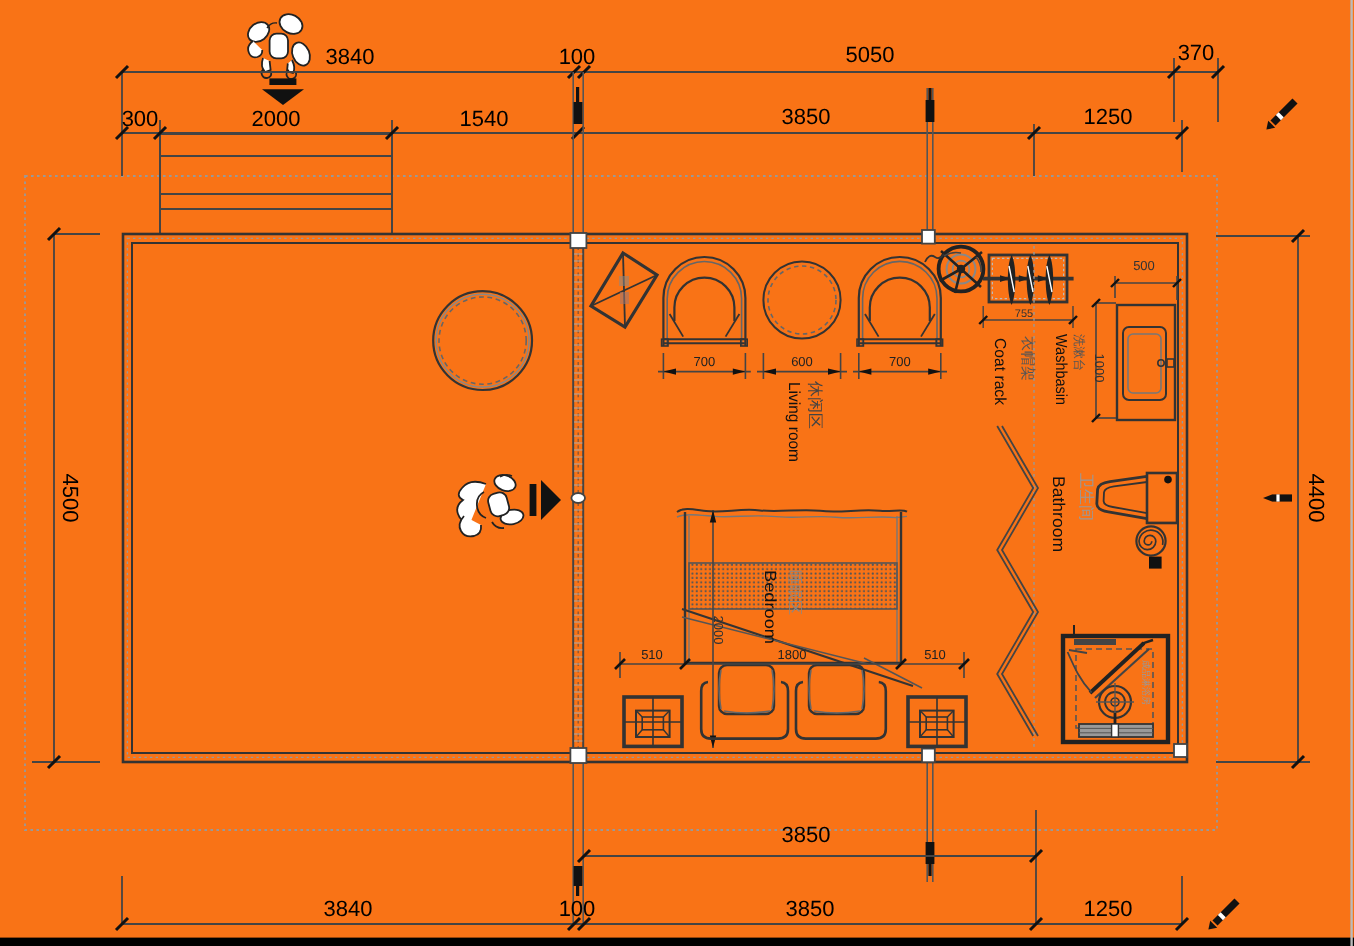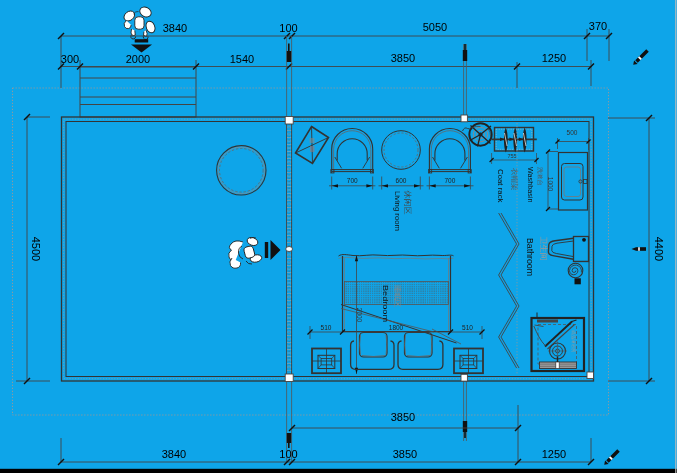--- a/index.html
+++ b/index.html
@@ -1,16 +1,16 @@
 <!DOCTYPE html>
 <html><head>
 <meta charset="utf-8">
 <style>
 html,body{margin:0;padding:0;background:#fff;}
-#wrap{width:677px;height:473px;position:relative;overflow:hidden;background:#0ea5e9;}
+#wrap{width:677px;height:473px;position:relative;overflow:hidden;background:#f97316;}
 svg{position:absolute;top:0;left:0;}
 text{font-family:"Liberation Sans",sans-serif;fill:#000;}
 .dim{font-size:11px;fill:#000;}
 .sdim{font-size:6.5px;fill:#222;}
 .lab{font-size:8.5px;fill:#111;}
 </style>
 </head>
 <body>
 <div id="wrap">
 <svg width="677" height="473" viewBox="0 0 677 473">

